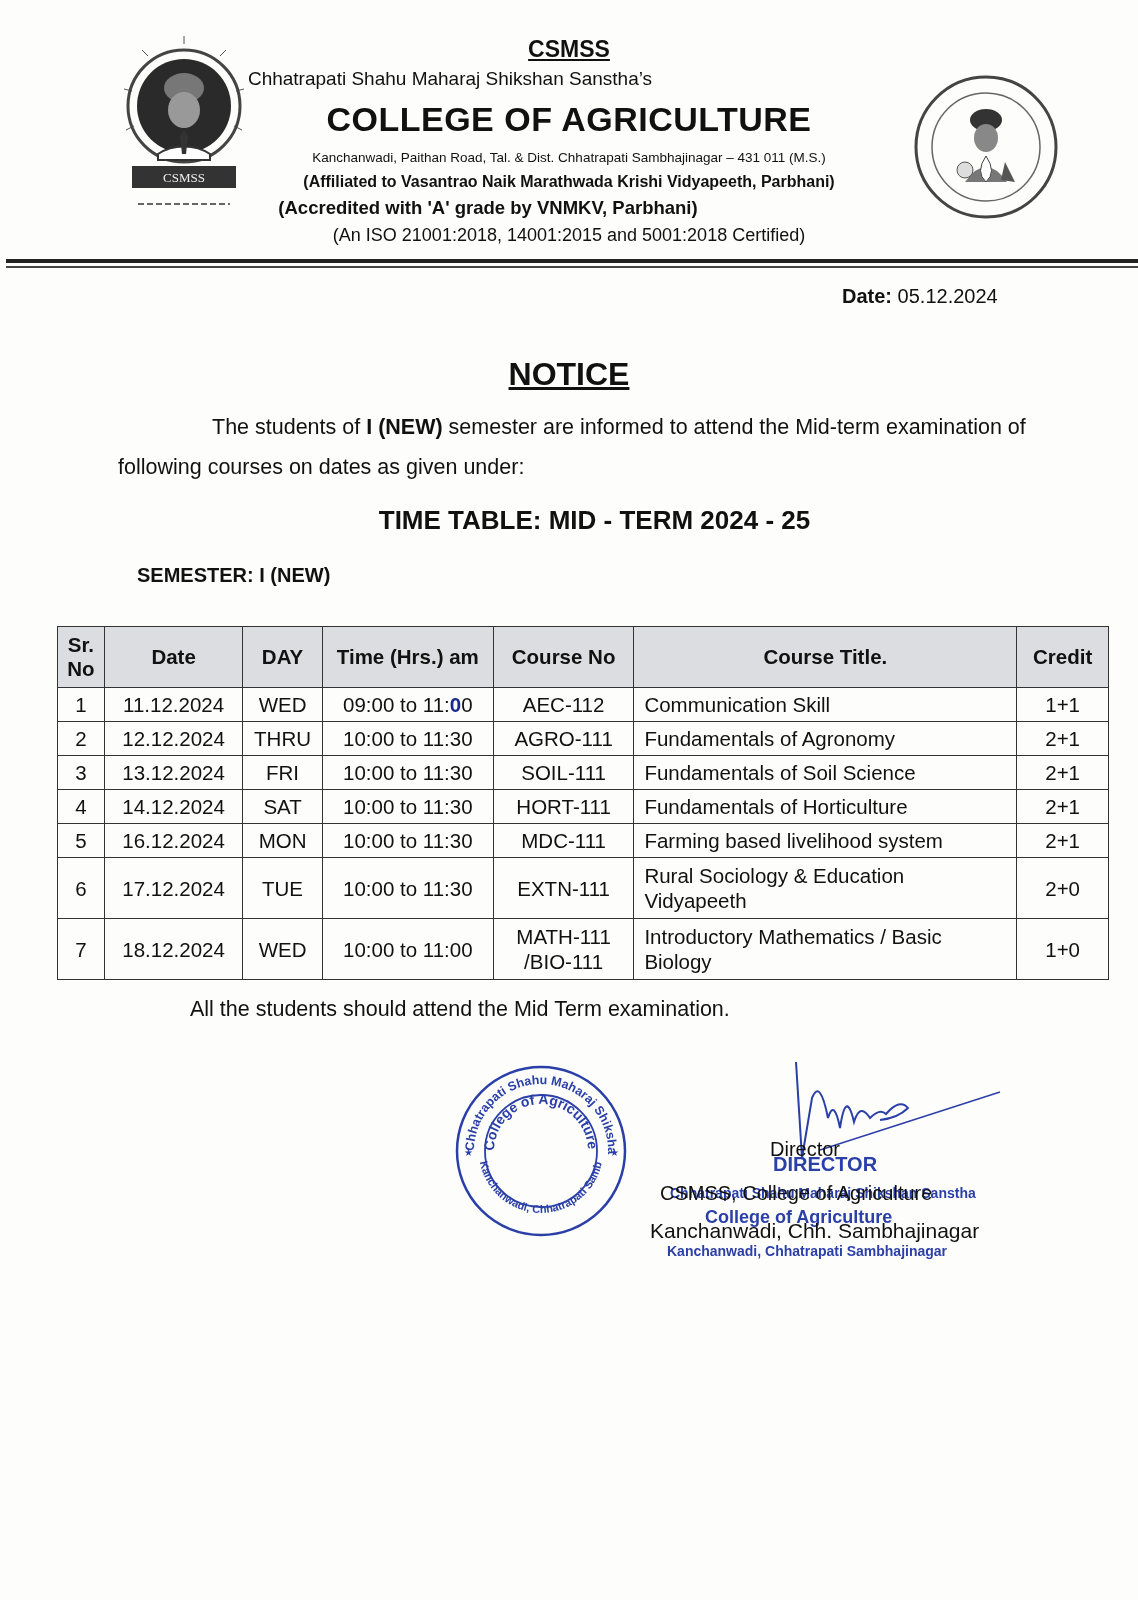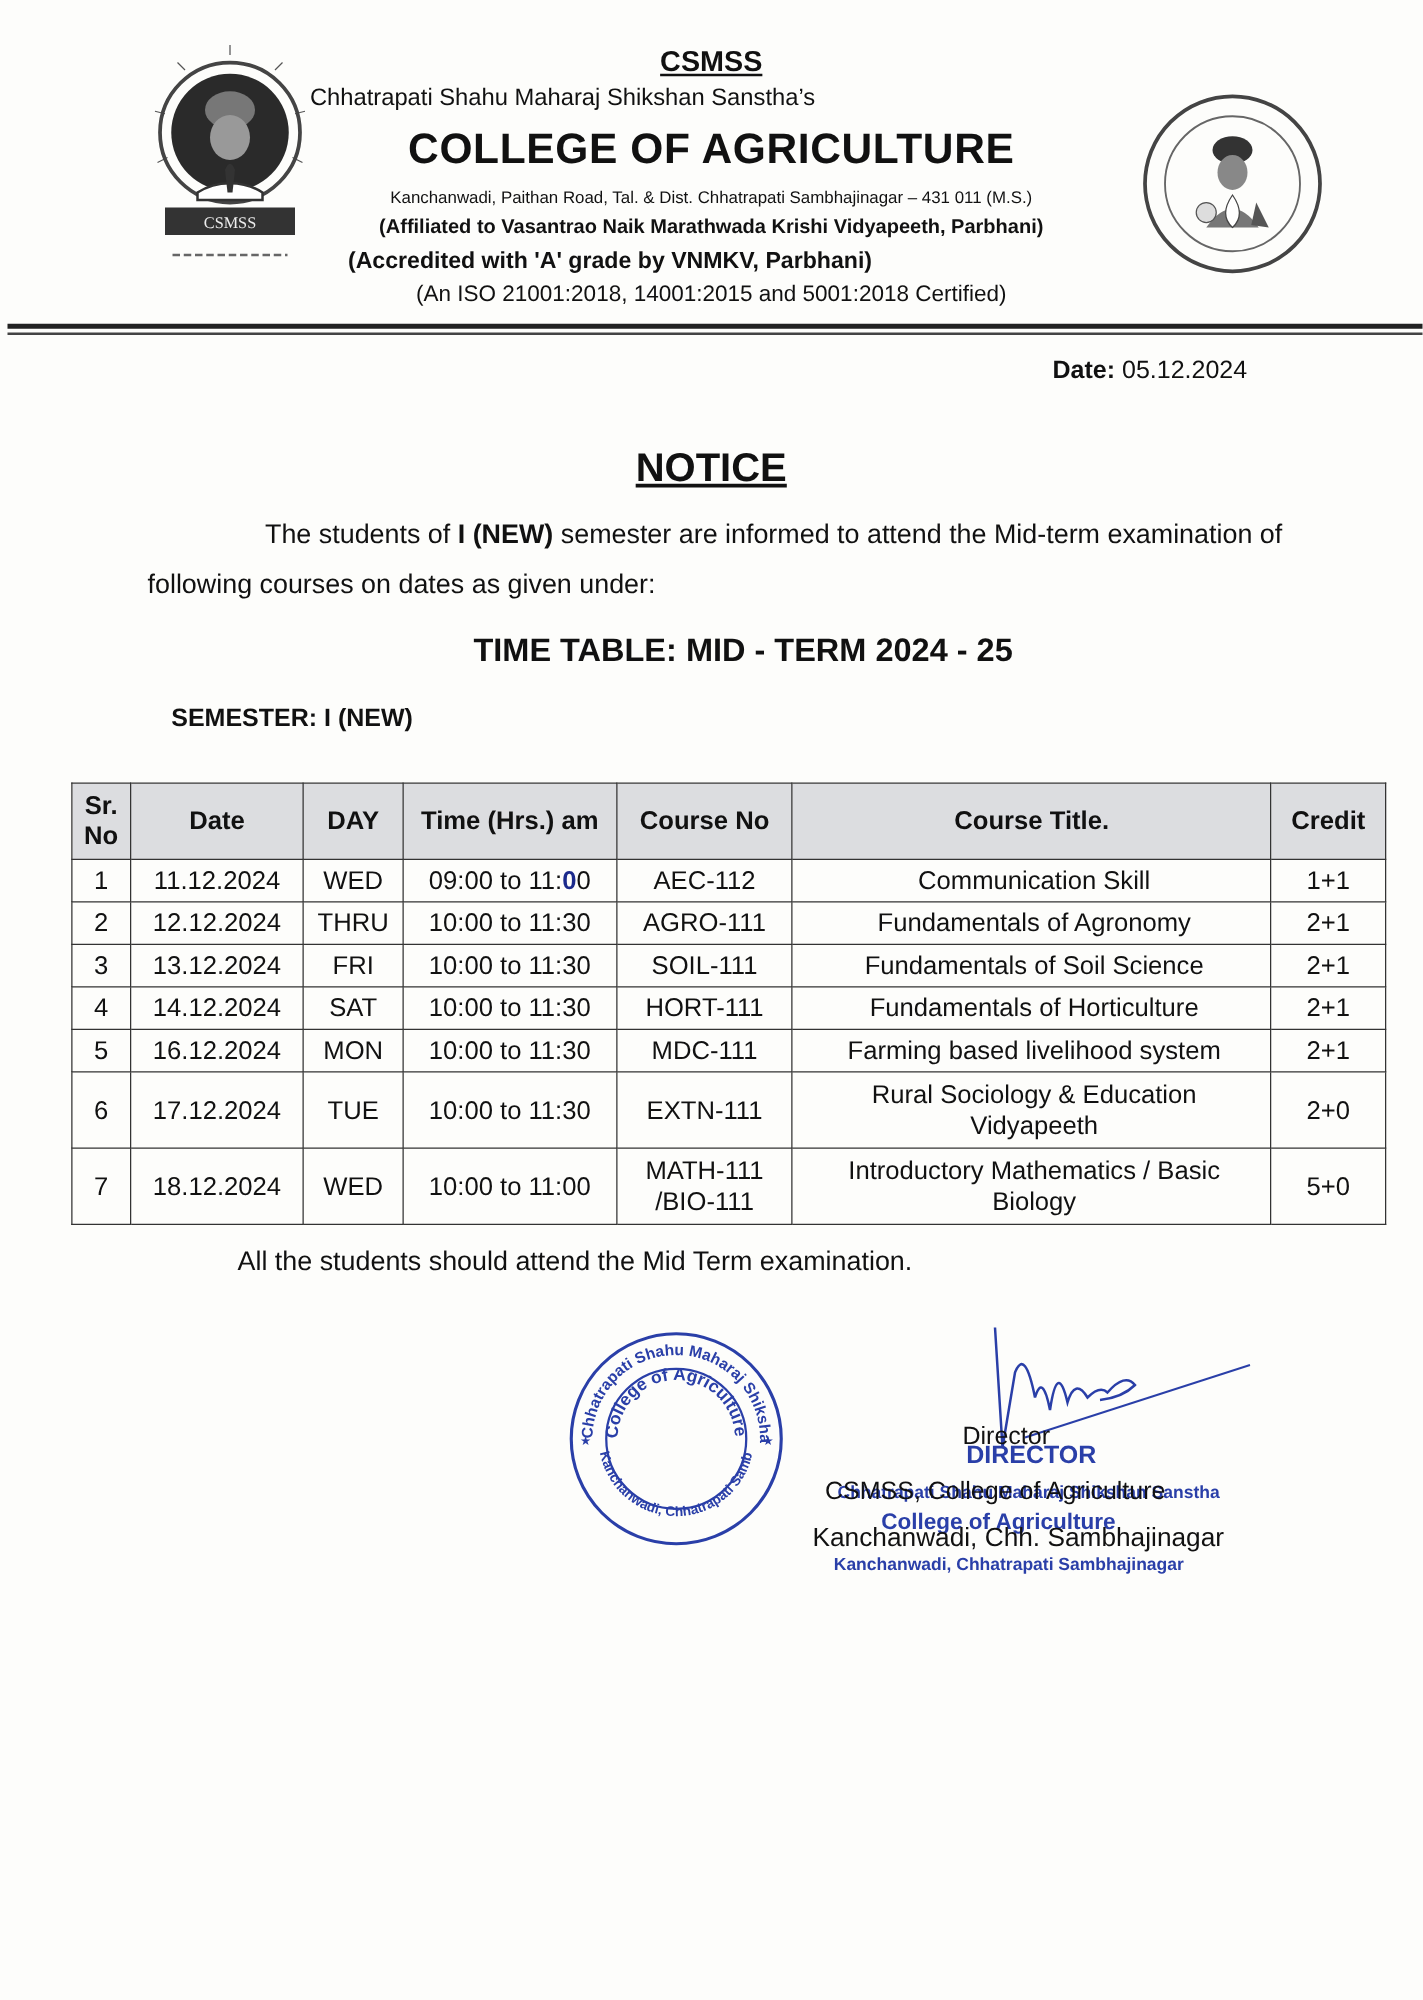--- a/index.html
+++ b/index.html
@@ -19,21 +19,21 @@
   .date { left:842px; top:285px; font-size:20px; }
   .date b { font-weight:bold; }
   .notice { left:0; width:1138px; top:321px; font-size:32px; font-weight:bold; text-decoration:underline;margin-top:35px; }
   .para { left:118px; width:920px; top:407px; font-size:21.5px; line-height:40px; text-indent:94px; }
   .tt-title { left:0; width:1138px; top:505px; font-size:26px; font-weight:bold; padding-left:51px; box-sizing:border-box; }
   .sem { left:137px; top:564px; font-size:20px; font-weight:bold; }
   table.tt { position:absolute; left:57px; top:626px; width:1052px; border-collapse:collapse; font-size:20.5px; }
   table.tt th, table.tt td { border:1.5px solid #333; padding:0 6px; }
   table.tt th { background:#dcdde0; font-weight:bold; height:60px; text-align:center; line-height:24px; }
   table.tt td { text-align:center; height:33px; line-height:25px; }
-  table.tt td.title { text-align:center; padding-left:10px; }
+  table.tt td.title { text-align:left; padding-left:10px; }
   table.tt tr.tall td { height:60px; }
   .correction { color:#1b2a8c; font-weight:bold; }
   .footer { left:190px; top:997px; font-size:21.5px; }
   .seal { left:452px; top:1062px; width:178px; height:178px; }
   .sign { left:780px; top:1058px; width:230px; height:120px; }
   .stamp-text { color:#2a3fa8; font-weight:bold; }
   .dir1 { left:770px; top:1138px; font-size:20px; }
   .dir2 { left:773px; top:1153px; font-size:20px; }
   .sig-l1 { left:660px; top:1182px; font-size:20px; }
   .sig-l1b { left:660px; top:1185px; font-size:14px;margin-left:10px; }
@@ -183,21 +183,21 @@
       <td class="title"><span>Rural Sociology &amp; Education</span><br><span>Vidyapeeth</span></td>
       <td>2+0</td>
     </tr>
     <tr class="tall">
       <td>7</td>
       <td>18.12.2024</td>
       <td>WED</td>
       <td>10:00 to 11:00</td>
       <td><span>MATH-111</span><br><span>/BIO-111</span></td>
       <td class="title"><span>Introductory Mathematics / Basic</span><br><span>Biology</span></td>
-      <td>5+0</td>
+      <td>1+0</td>
     </tr>
   </tbody>
 </table>
 
 <div class="abs footer">All the students should attend the Mid Term examination.</div>
 
 <div class="abs seal">
   <svg width="178" height="178" viewBox="0 0 178 178">
     <defs>
       <path id="outerArc" d="M 22 89 A 67 67 0 1 1 156 89"></path>

